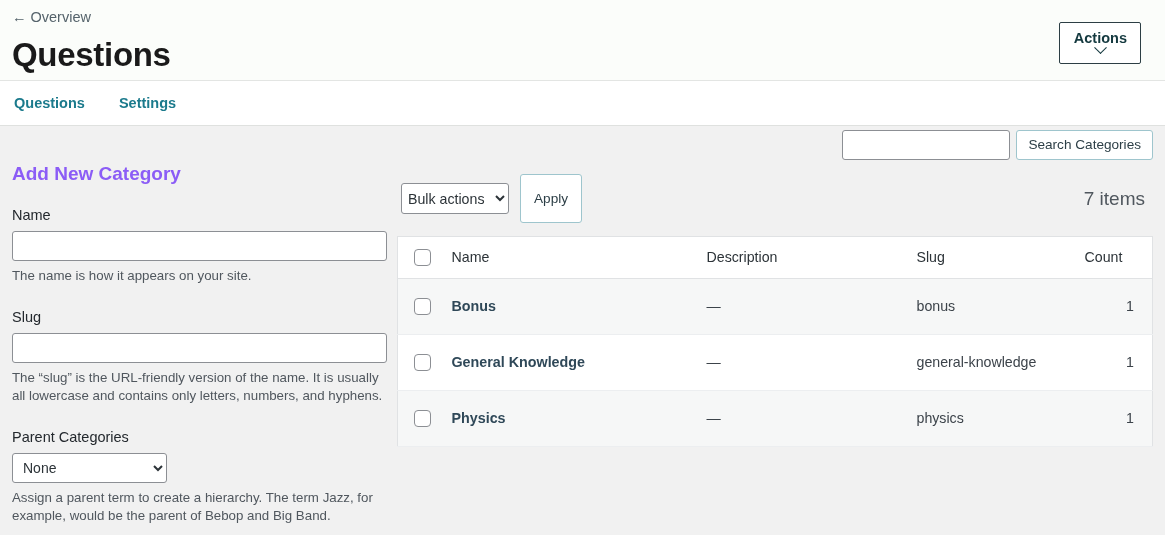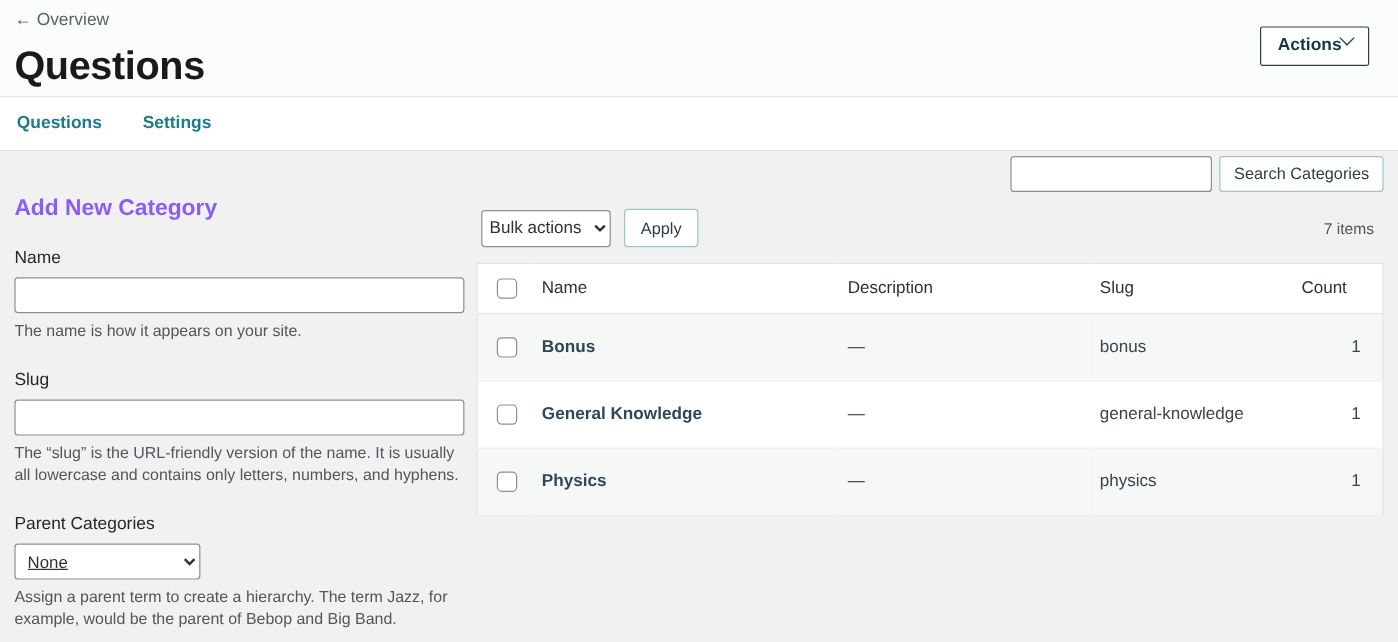--- a/index.html
+++ b/index.html
@@ -42,21 +42,23 @@
     border: 1.5px solid #2c3e44;
     background: #ffffff;
     color: #14393f;
     font-size: 14.5px;
     font-weight: 600;
     font-family: "Liberation Sans", sans-serif;
     padding: 7px 13px 8px 14px;
     border-radius: 2px;
     cursor: pointer;
     display: flex;
+    align-items: center;
     line-height: 16px;
+    flex-direction: column;
   }
   .chev {
     display: inline-block;
     width: 9px; height: 9px;
     border-right: 1.8px solid currentColor;
     border-bottom: 1.8px solid currentColor;
     transform: rotate(45deg) translate(-2px,-2px);
   }
 
   
@@ -132,21 +134,20 @@
     height: 30px;
     border: 1px solid #8c8f94;
     border-radius: 3px;
     background: #fff;
     font-size: 14px;
     font-family: "Liberation Sans", sans-serif;
     color: #2c3338;
     padding: 3px 6px;
     outline: none;
     cursor: pointer;
-    text-decoration: underline;
   }
 
   
   .list-col {
     flex: 1 1 auto;
     padding: 0 12px 0 0;
     min-width: 0;
     position: relative;
   }
   .search-row {
@@ -195,34 +196,34 @@
     background: #fff;
     font-size: 14.2px;
     font-family: "Liberation Sans", sans-serif;
     color: #2c3338;
     padding: 3px 2px;
     min-width: 108px;
     cursor: pointer;
     outline: none;
   }
   .apply-button {
-    height: 32px;
+    height: 49px;
     margin-left: 11px;
     border: 1px solid #9ec5cd;
     background: #ffffff;
     color: #2c3e46;
     font-size: 13.6px;
     font-family: "Liberation Sans", sans-serif;
     border-radius: 3px;
     padding: 0 13px;
     cursor: pointer;
   }
   .item-count {
     margin-left: auto;
-    font-size: 13px;
+    font-size: 19px;
     color: #50575e;
     padding-right: 8px;
     line-height: 31px;
   }
 
   
   .cat-table {
     margin-top: 13px;
     width: 100%;
     border-collapse: collapse;

